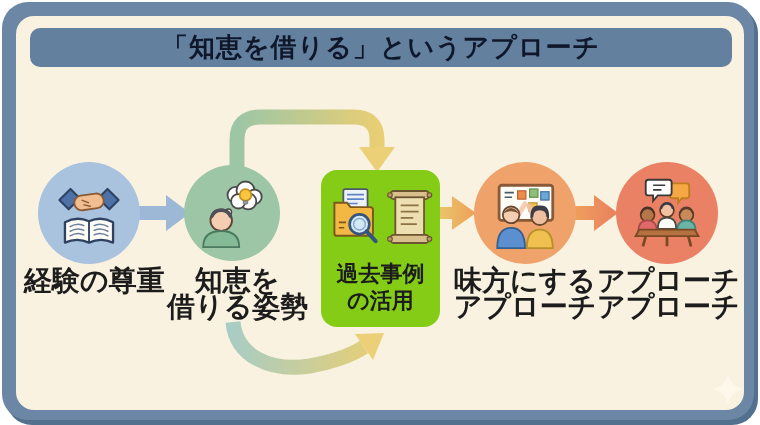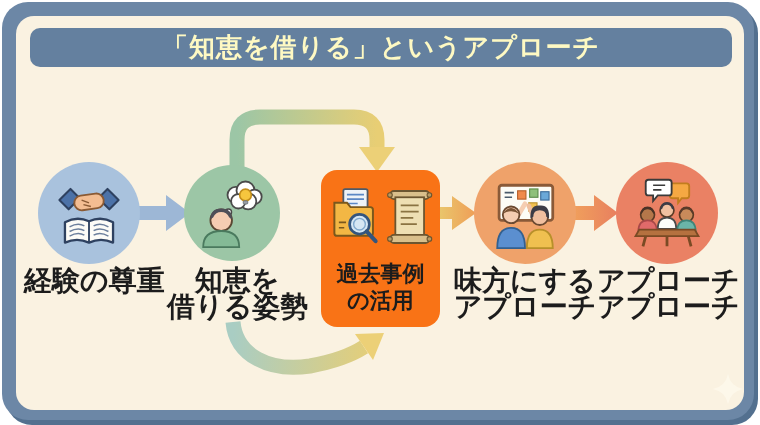--- a/index.html
+++ b/index.html
@@ -30,42 +30,42 @@
   .title-bar {
     position: absolute;
     left: 30px; top: 28px;
     width: 702px; height: 39px;
     background: #64809f;
     border-radius: 10px;
     display: flex; align-items: center; justify-content: center;
     z-index: 4;
   }
   .title-text {
-    color: #fef9c3;
+    color: #0f172a;
     font-size: 26px;
     font-weight: 700;
     letter-spacing: 1px;
   }
   .connector-layer {
     position: absolute;
     left: 0; top: 0;
     width: 760px; height: 425px;
     z-index: 1;
   }
   .node {
     position: absolute;
     display: flex; align-items: center; justify-content: center;
     z-index: 2;
   }
   .circle { border-radius: 50%; }
   .node-1 { left: 38px;  top: 162px; width: 102px; height: 102px; background: #a9c2dd; }
   .node-2 { left: 184px; top: 165px; width: 96px;  height: 96px;  background: #9cc6a6; }
   .node-3 {
     left: 321px; top: 170px; width: 119px; height: 157px;
-    background: #f97316; border-radius: 16px;
+    background: #84cc16; border-radius: 16px;
     display: block;
   }
   .node-4 { left: 474px; top: 162px; width: 102px; height: 102px; background: #efa26a; }
   .node-5 { left: 616px; top: 162px; width: 102px; height: 102px; background: #ea8164; }
 
   .node-icon { display: block; }
   .node-3 .node-icon { margin: 14px auto 0 auto; }
 
   .node-label {
     position: absolute;

